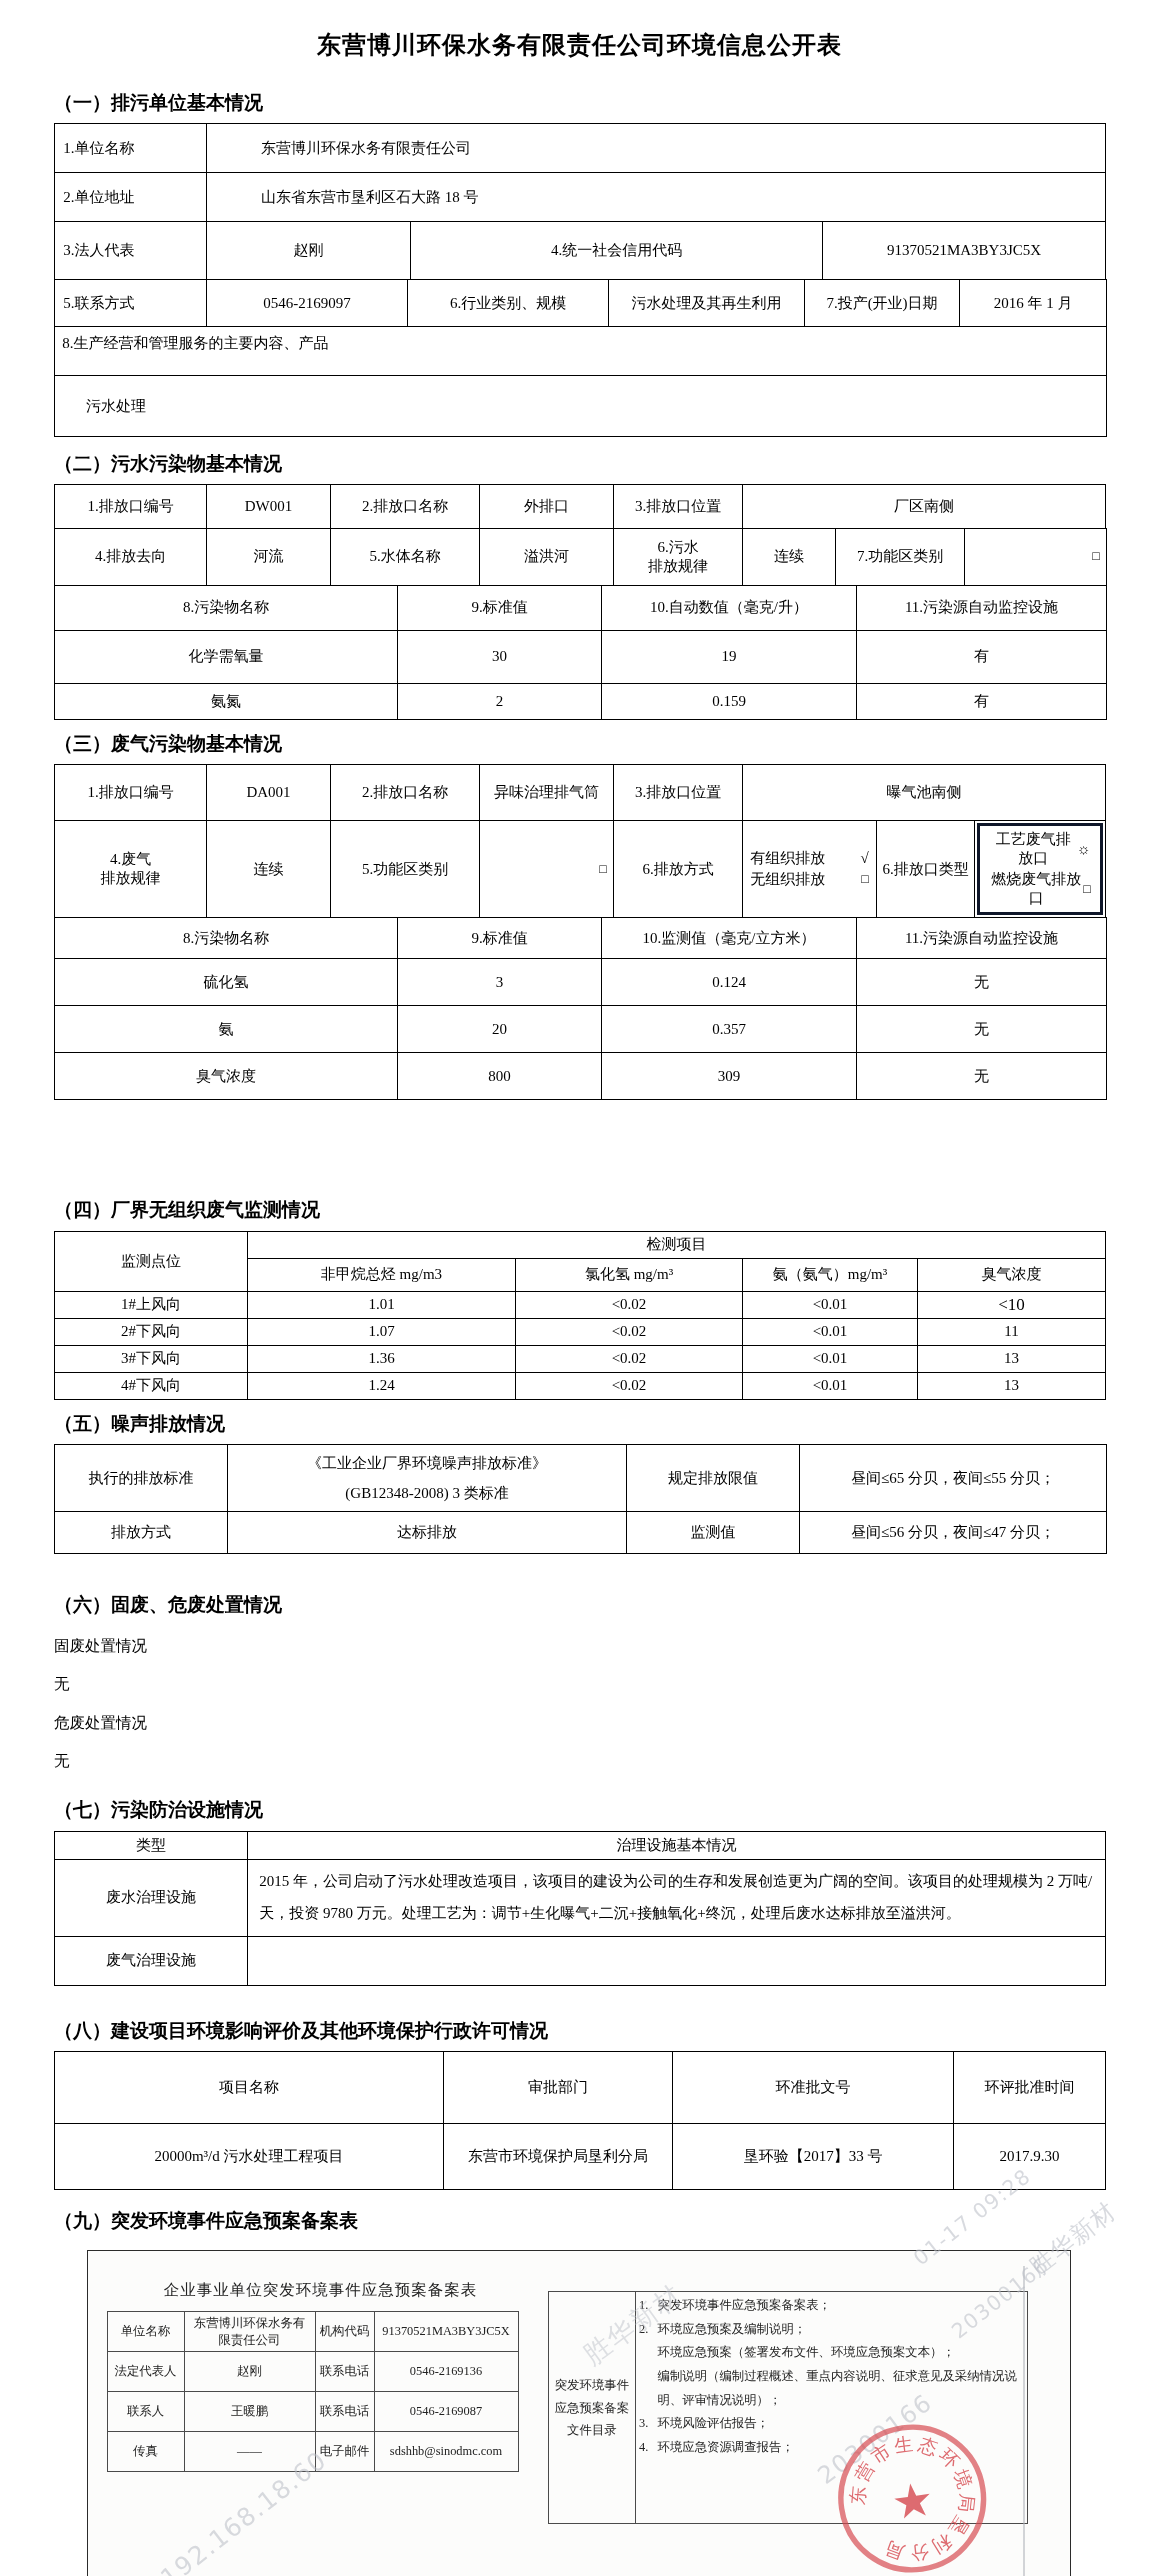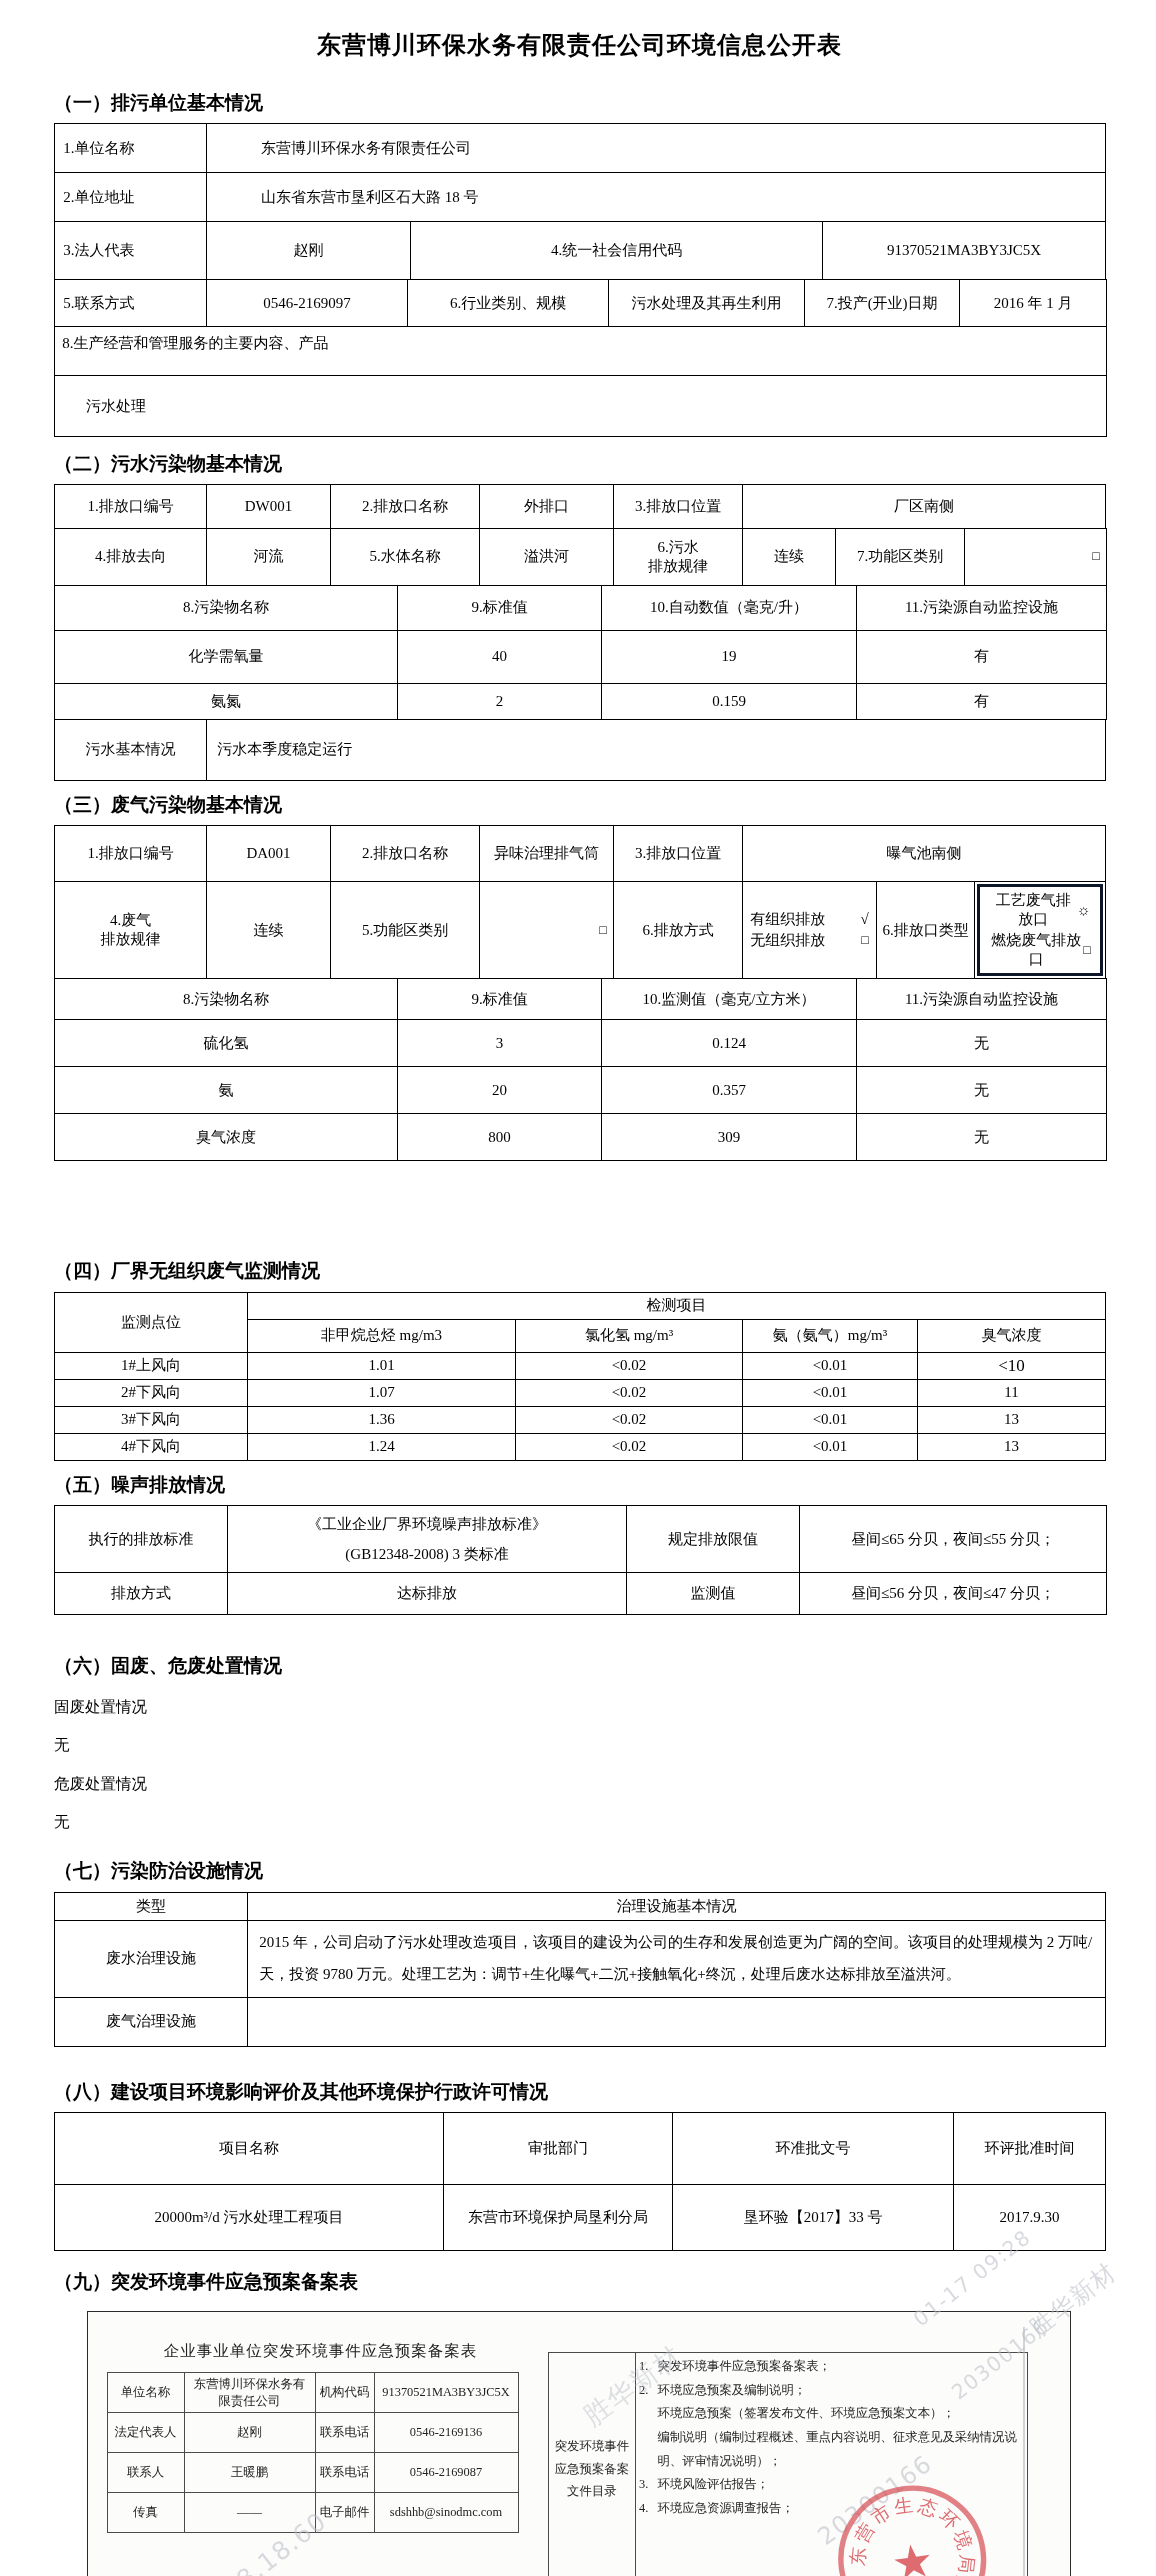--- a/index.html
+++ b/index.html
@@ -161,41 +161,29 @@
       </colgroup>
     <tbody>
         <tr style="height:45px">
       <td>8.污染物名称</td>
       <td>9.标准值</td>
       <td>10.自动数值（毫克/升）</td>
       <td>11.污染源自动监控设施</td>
     </tr>
     <tr style="height:53px">
       <td>化学需氧量</td>
-      <td>40</td>
+      <td>30</td>
       <td>19</td>
       <td>有</td>
     </tr>
     <tr style="height:36px">
       <td>氨氮</td>
       <td>2</td>
       <td>0.159</td>
       <td>有</td>
-    </tr>
-  </tbody>
-    </table>
-  <table class="joined">
-    <colgroup>
-        <col style="width:152px">
-        <col style="width:899px">
-      </colgroup>
-    <tbody>
-        <tr style="height:61px">
-      <td>污水基本情况</td>
-      <td class="tl" style="padding-left:10.3px">污水本季度稳定运行</td>
     </tr>
   </tbody>
     </table>
 
   <h2 class="sec-head mt-s3">（三）废气污染物基本情况</h2>
   <table>
     <colgroup>
         <col style="width:152px">
         <col style="width:124px">
         <col style="width:149px">

